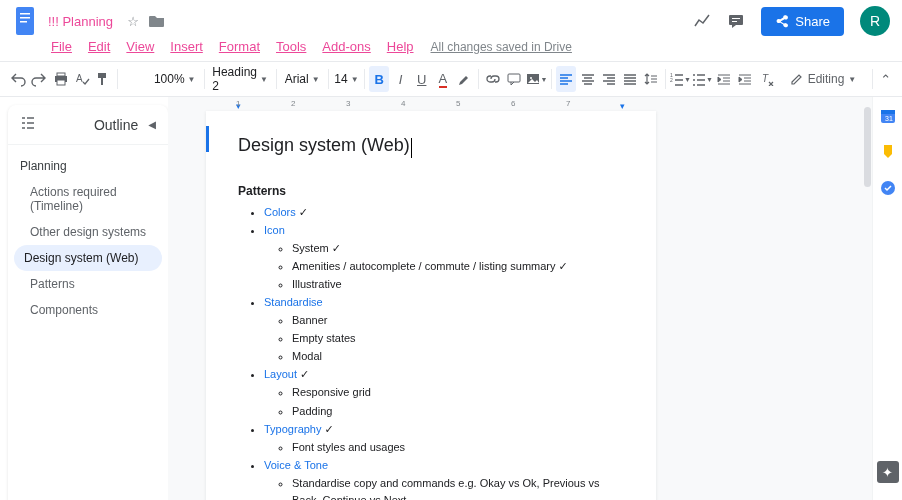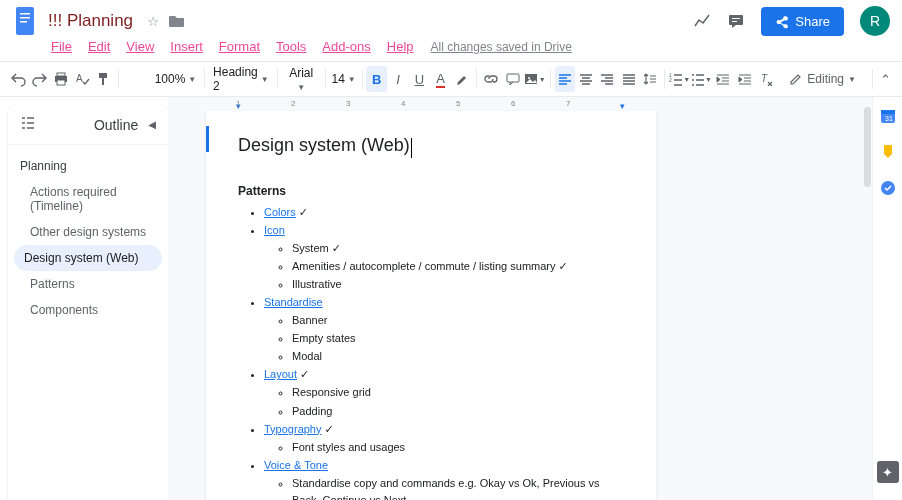--- a/index.html
+++ b/index.html
@@ -2,38 +2,38 @@
 <html><head>
 <meta charset="utf-8">
 <style>
 * { box-sizing: border-box; margin: 0; padding: 0; }
 body { font-family: Arial, sans-serif; font-size: 13px; color: #202124; background: #fff; overflow: hidden; width: 902px; height: 500px; }
 .header { display: flex; align-items: center; padding: 6px 12px 0 12px; height: 36px; }
 .doc-icon { width: 26px; height: 34px; display: flex; align-items: center; justify-content: center; }
 .doc-icon svg { width: 24px; height: 32px; }
 .title-area { flex: 1; display: flex; flex-direction: column; margin-left: 6px; }
 .title-row { display: flex; align-items: center; gap: 8px; }
-.doc-title { font-size: 17px; color: #7f1d1d; padding: 1px 4px; }
+.doc-title { font-size: 13px; color: #ec4899; padding: 1px 4px; }
 .star-icon, .folder-icon { color: #80868b; cursor: pointer; width: 16px; height: 16px; display: flex; align-items: center; justify-content: center; }
 .header-right { display: flex; align-items: center; gap: 16px; }
 .hdr-ic { color: #5f6368; cursor: pointer; display: flex; align-items: center; }
-.share-btn { background: #1a73e8; color: #fff; border: none; border-radius: 4px; padding: 7px 14px; font-size: 13px; font-weight: 500; display: flex; align-items: flex-end; gap: 6px; cursor: pointer; }
+.share-btn { background: #1a73e8; color: #fff; border: none; border-radius: 4px; padding: 7px 14px; font-size: 13px; font-weight: 500; display: flex; align-items: flex-start; gap: 6px; cursor: pointer; }
 .avatar { width: 30px; height: 30px; border-radius: 50%; background: #00897b; color: #fff; display: flex; align-items: center; justify-content: center; font-weight: 500; font-size: 14px; }
 .menubar { display: flex; align-items: center; padding: 0 12px 4px 44px; gap: 2px; font-size: 13px; }
 .menu-item { padding: 3px 7px; color: #ec4899; cursor: pointer; border-radius: 3px; text-decoration: underline; }
 .saved { color: #80868b; text-decoration: underline; margin-left: 8px; font-size: 12px; }
 .toolbar { display: flex; align-items: center; padding: 3px 8px; border-top: 1px solid #e8eaed; border-bottom: 1px solid #e8eaed; gap: 1px; height: 36px; }
 .tb-btn { width: 26px; height: 26px; display: flex; align-items: center; justify-content: center; color: #5f6368; cursor: pointer; border-radius: 3px; }
 .tb-btn.active { background: #e8f0fe; color: #1a73e8; }
 .tb-sep { width: 1px; height: 20px; background: #e8eaed; margin: 0 3px; }
 .tb-select { border: none; background: transparent; font-size: 12px; color: #202124; padding: 4px 4px; cursor: pointer; display: flex; align-items: center; gap: 3px; }
 .tb-select .caret { font-size: 8px; color: #5f6368; }
 .zoom { width: 50px; margin-left: 28px; }
 .styles { width: 68px; }
-.font { width: 48px; flex-direction: column; }
+.font { width: 48px; }
 .fontsize { width: 28px; justify-content: center; }
 .edit-mode { display: flex; align-items: center; gap: 4px; padding: 4px 12px; font-size: 12px; color: #5f6368; margin-left: auto; cursor: pointer; }
 .collapse { width: 22px; height: 22px; display: flex; align-items: center; justify-content: center; color: #5f6368; cursor: pointer; }
 .workspace { display: flex; height: calc(500px - 76px); }
 .outline-panel { width: 160px; background: #fff; border-radius: 8px; margin: 8px 0 8px 8px; box-shadow: 0 1px 3px rgba(60,64,67,.15); display: flex; flex-direction: column; overflow: hidden; }
 .outline-head { display: flex; align-items: center; padding: 10px 12px; border-bottom: 1px solid #f1f3f4; gap: 10px; }
 .outline-head-ic { color: #5f6368; }
 .outline-title { font-size: 14px; color: #3c4043; flex: 1; text-align: right; }
 .outline-collapse { color: #5f6368; cursor: pointer; font-size: 10px; }
 .outline-list { padding: 8px 0; overflow-y: auto; font-size: 12px; }
@@ -47,21 +47,21 @@
 .ruler .tick { position: absolute; top: 2px; }
 .ruler-mk { position: absolute; top: 4px; color: #1a73e8; font-size: 9px; }
 .page { width: 450px; min-height: 560px; background: #fff; margin: 0 38px; box-shadow: 0 1px 3px rgba(60,64,67,.12); padding: 24px 32px; position: relative; }
 .page-border-left { position: absolute; left: 0; top: 15px; width: 3px; height: 26px; background: #1a73e8; }
 .doc-h2 { font-size: 18px; font-weight: 400; color: #202124; margin-bottom: 18px; display: inline-block; }
 .cursor-line { display: inline-block; width: 1px; height: 20px; background: #000; vertical-align: middle; margin-left: 1px; }
 .doc-h3 { font-size: 12px; font-weight: 700; color: #202124; margin: 10px 0 6px 0; }
 .doc-ul { list-style: disc; padding-left: 26px; font-size: 11px; line-height: 1.55; }
 .doc-ul li { margin: 1px 0; }
 .doc-ol { list-style: circle; padding-left: 28px; }
-.lnk { color: #1a73e8; text-decoration: underline; cursor: pointer; text-align: right; }
+.lnk { color: #1a73e8; cursor: pointer; text-align: right; }
 .check { color: #202124; }
 .right-rail { width: 30px; background: #fff; border-left: 1px solid #f1f3f4; display: flex; flex-direction: column; align-items: center; padding-top: 10px; gap: 18px; }
 .rail-ic { width: 18px; height: 18px; cursor: pointer; display: flex; align-items: center; justify-content: center; }
 .rail-bottom { margin-top: auto; padding-bottom: 10px; display: flex; flex-direction: column; gap: 10px; align-items: center; }
 .scroll-fake { position: absolute; right: 0; top: 0; width: 10px; height: 100%; }
 .scroll-thumb { position: absolute; right: 1px; top: 10px; width: 7px; height: 80px; background: #dadce0; border-radius: 4px; }
 </style>
 </head>
 <body>
 

